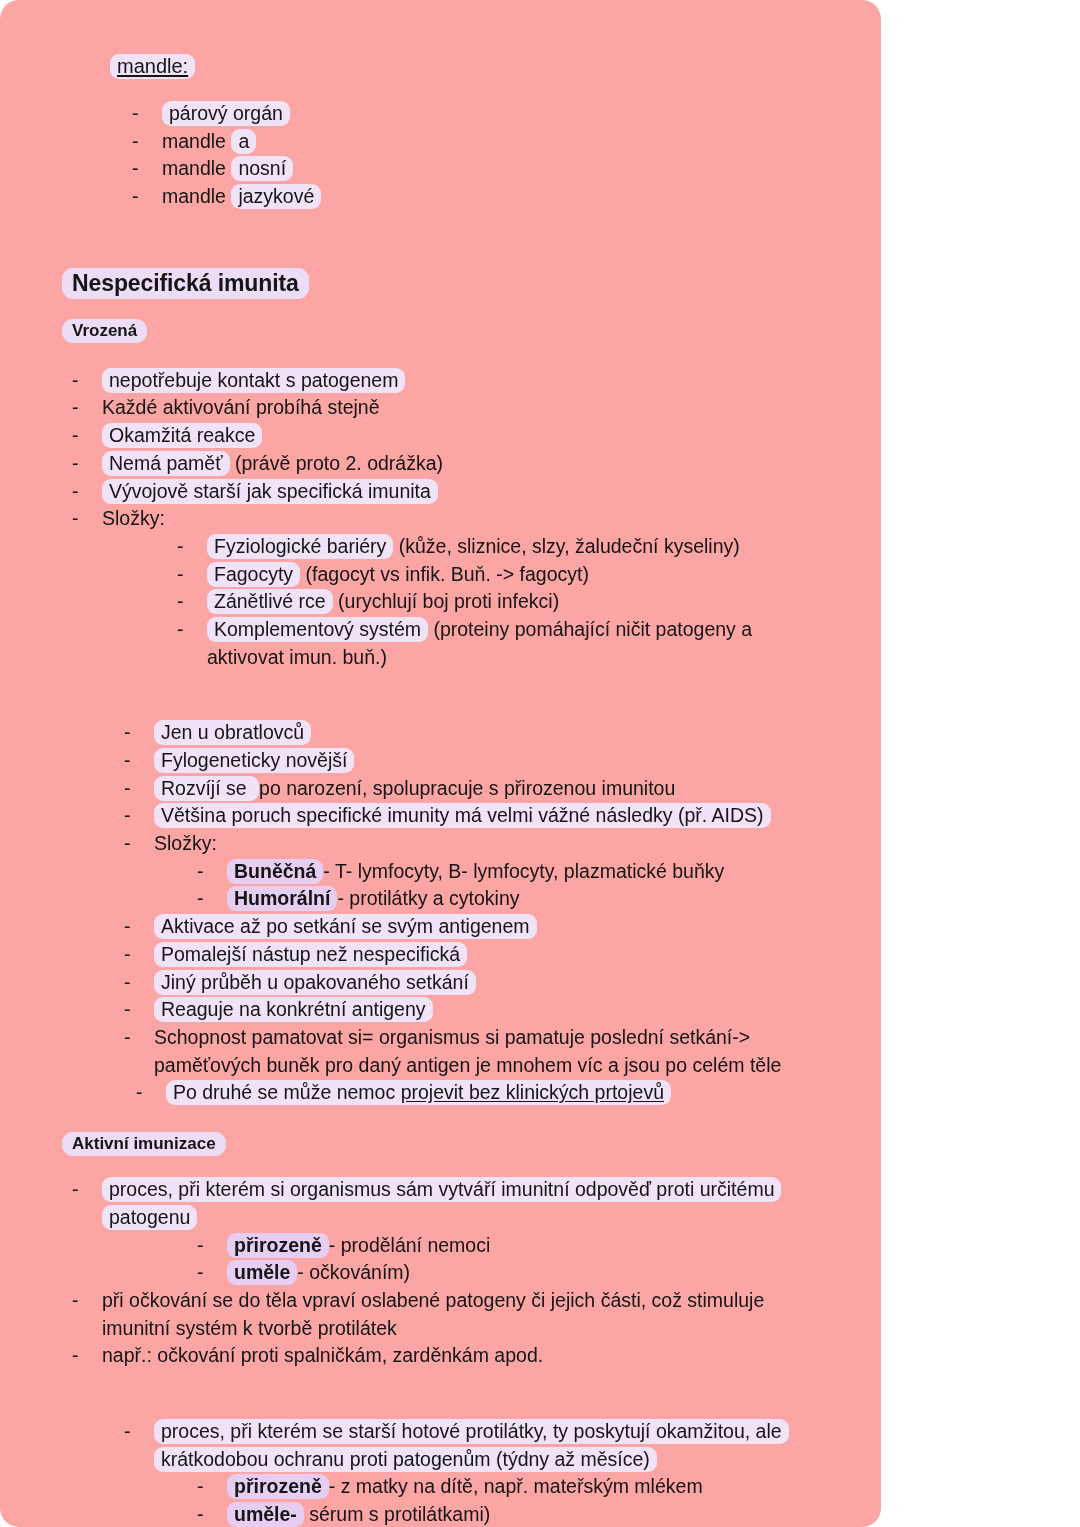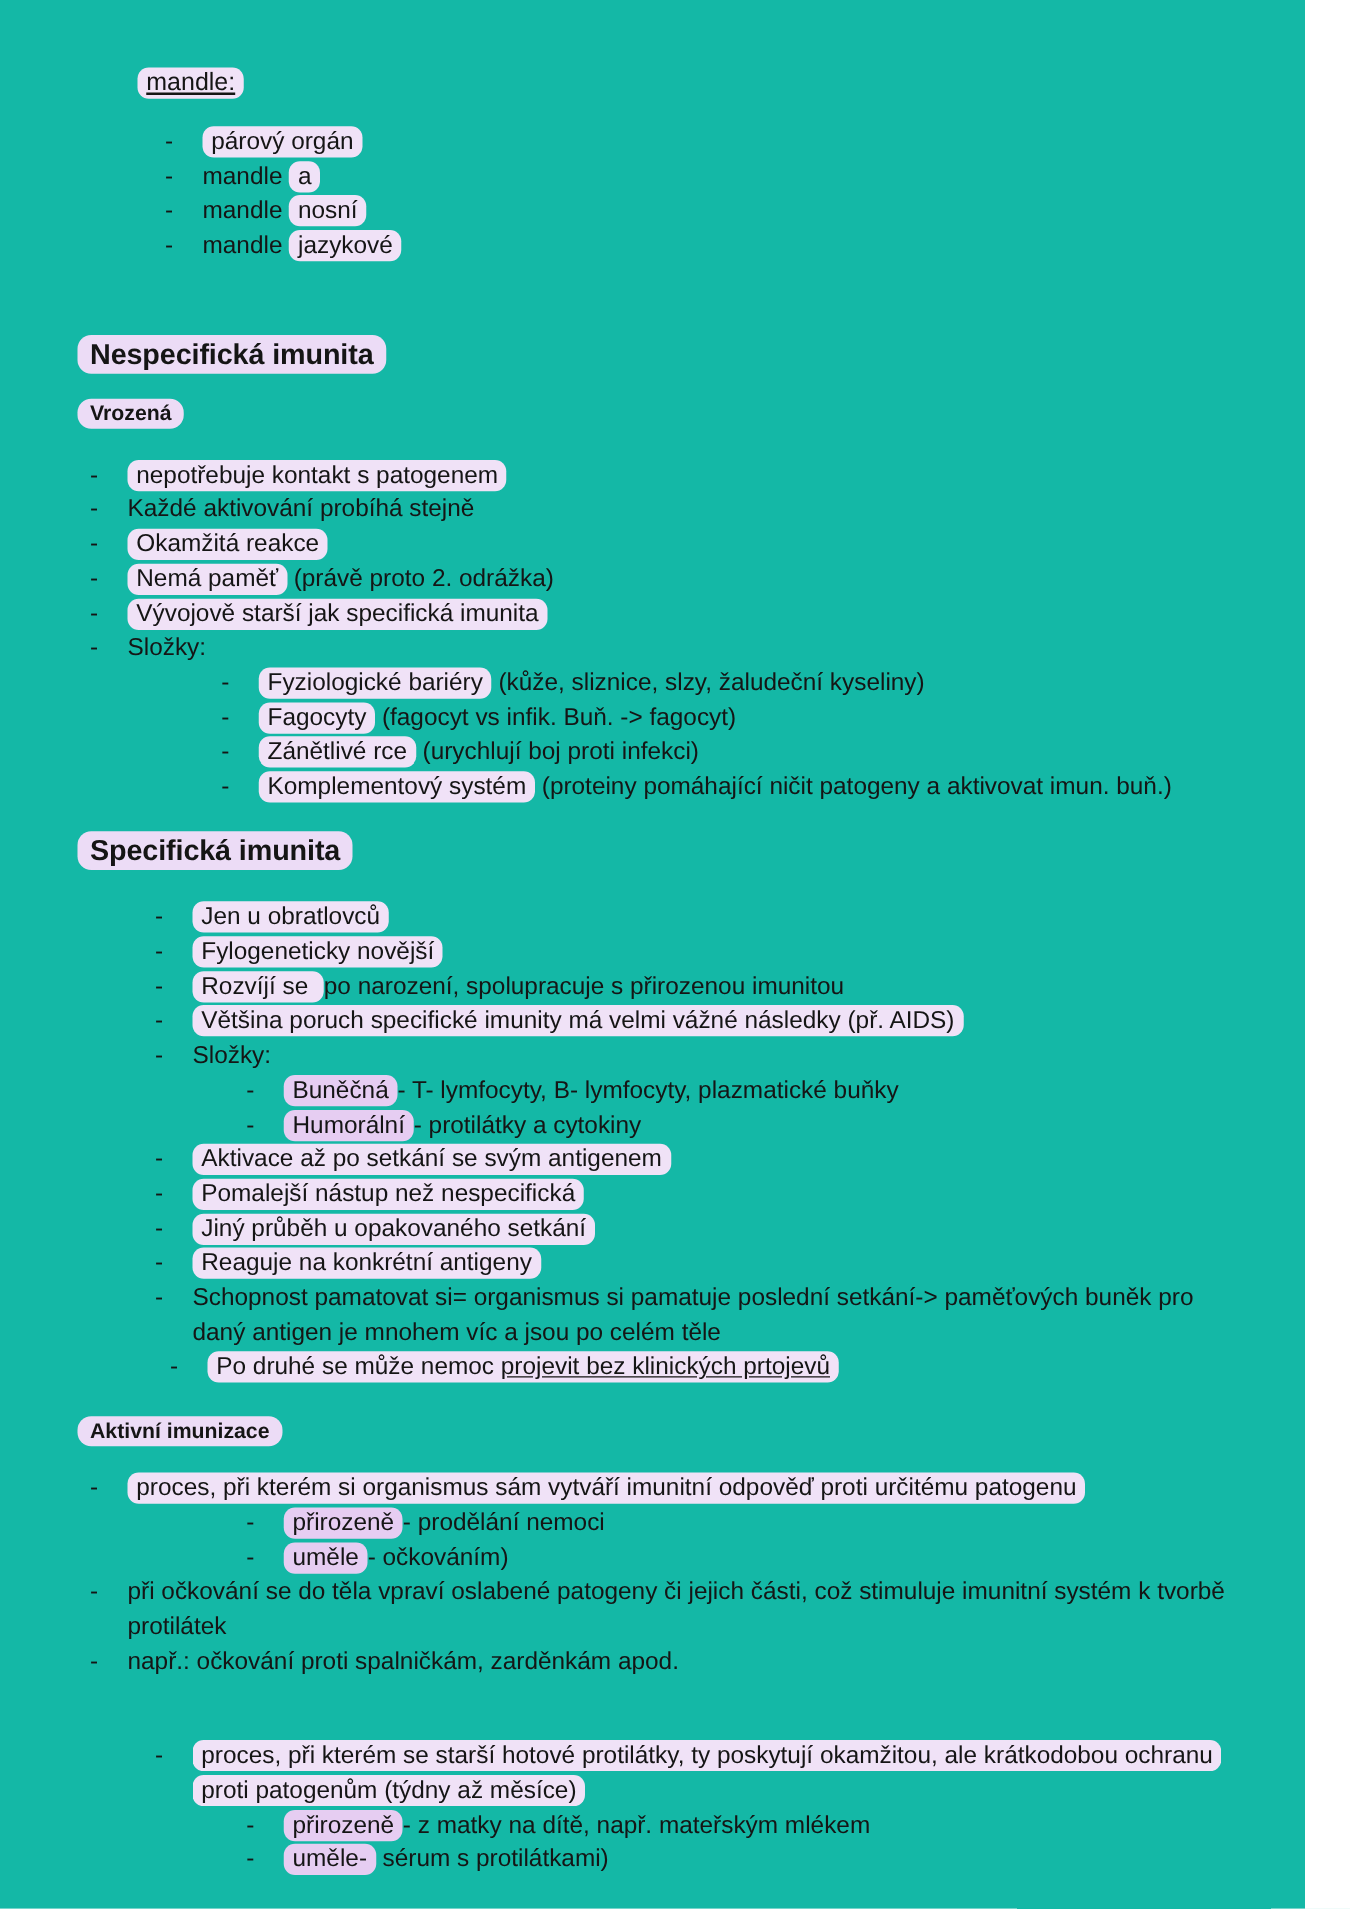--- a/index.html
+++ b/index.html
@@ -10,26 +10,27 @@
   body {
     width: 1080px;
     height: 1527px;
     font-family: "Liberation Sans", sans-serif;
     color: #151515;
     -webkit-font-smoothing: antialiased;
   }
 
   .page {
     position: relative;
-    width: 1044px;
+    width: 881px;
     height: 1527px;
     box-sizing: border-box;
     padding: 55px 62px 0 62px;
-    background: #14b8a6;
+    background: #fca5a5;
     overflow: hidden;
+    border-radius: 19px;
   }
 
   
   .hl {
     background: #f0e2f7;
     border-radius: 9px;
     padding: 1px 7px 2px 7px;
     box-decoration-break: clone;
     -webkit-box-decoration-break: clone;
   }
@@ -41,21 +42,21 @@
     -webkit-box-decoration-break: clone;
   }
   .hl-head {
     background: #ecdcf6;
     border-radius: 11px;
     padding: 2px 10px 3px 10px;
     box-decoration-break: clone;
     -webkit-box-decoration-break: clone;
   }
   .u { text-decoration: underline; text-underline-offset: 2px; }
-  .b { font-weight: normal; text-align: center; }
+  .b { font-weight: bold; text-align: center; }
 
   
   .h-big {
     font-size: 23px;
     font-weight: bold;
     letter-spacing: -0.1px;
     margin: 0;
     line-height: 1.25;
   }
   .h-sub {
@@ -179,23 +180,20 @@
       <span class="txt"><span class="hl">Zánětlivé rce</span><span> (urychlují boj proti infekci)</span></span>
     </div>
     <div class="row">
       <span class="dash">-</span>
       <span class="txt"><span class="hl">Komplementový systém</span><span> (proteiny pomáhající ničit patogeny a aktivovat imun. buň.)</span></span>
     </div>
   </div>
 
   <div class="sp-22"></div>
 
-  <div class="h-big">
-    <span class="hl-head">Specifická imunita</span>
-  </div>
 
   <div class="sp-26"></div>
 
   <div class="lvl1b">
     <div class="row">
       <span class="dash">-</span>
       <span class="txt"><span class="hl">Jen u obratlovců</span></span>
     </div>
     <div class="row">
       <span class="dash">-</span>

